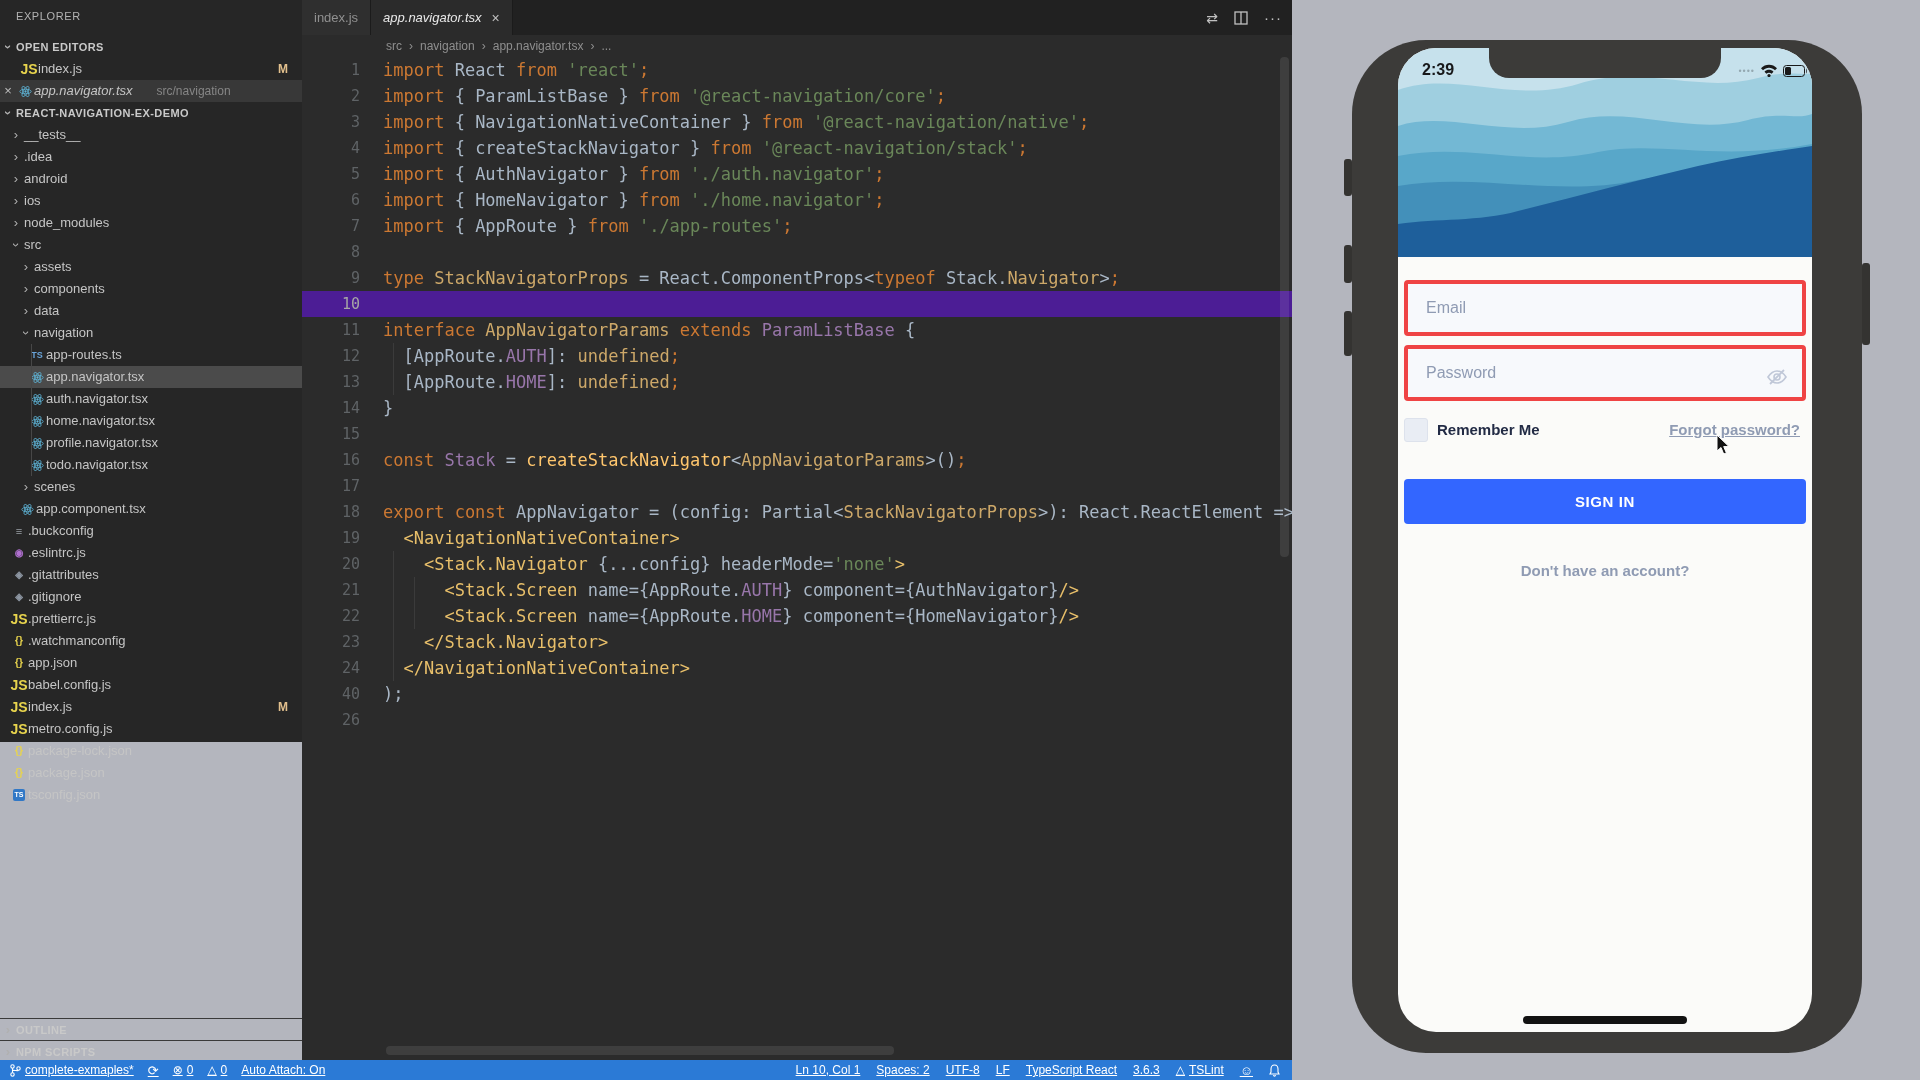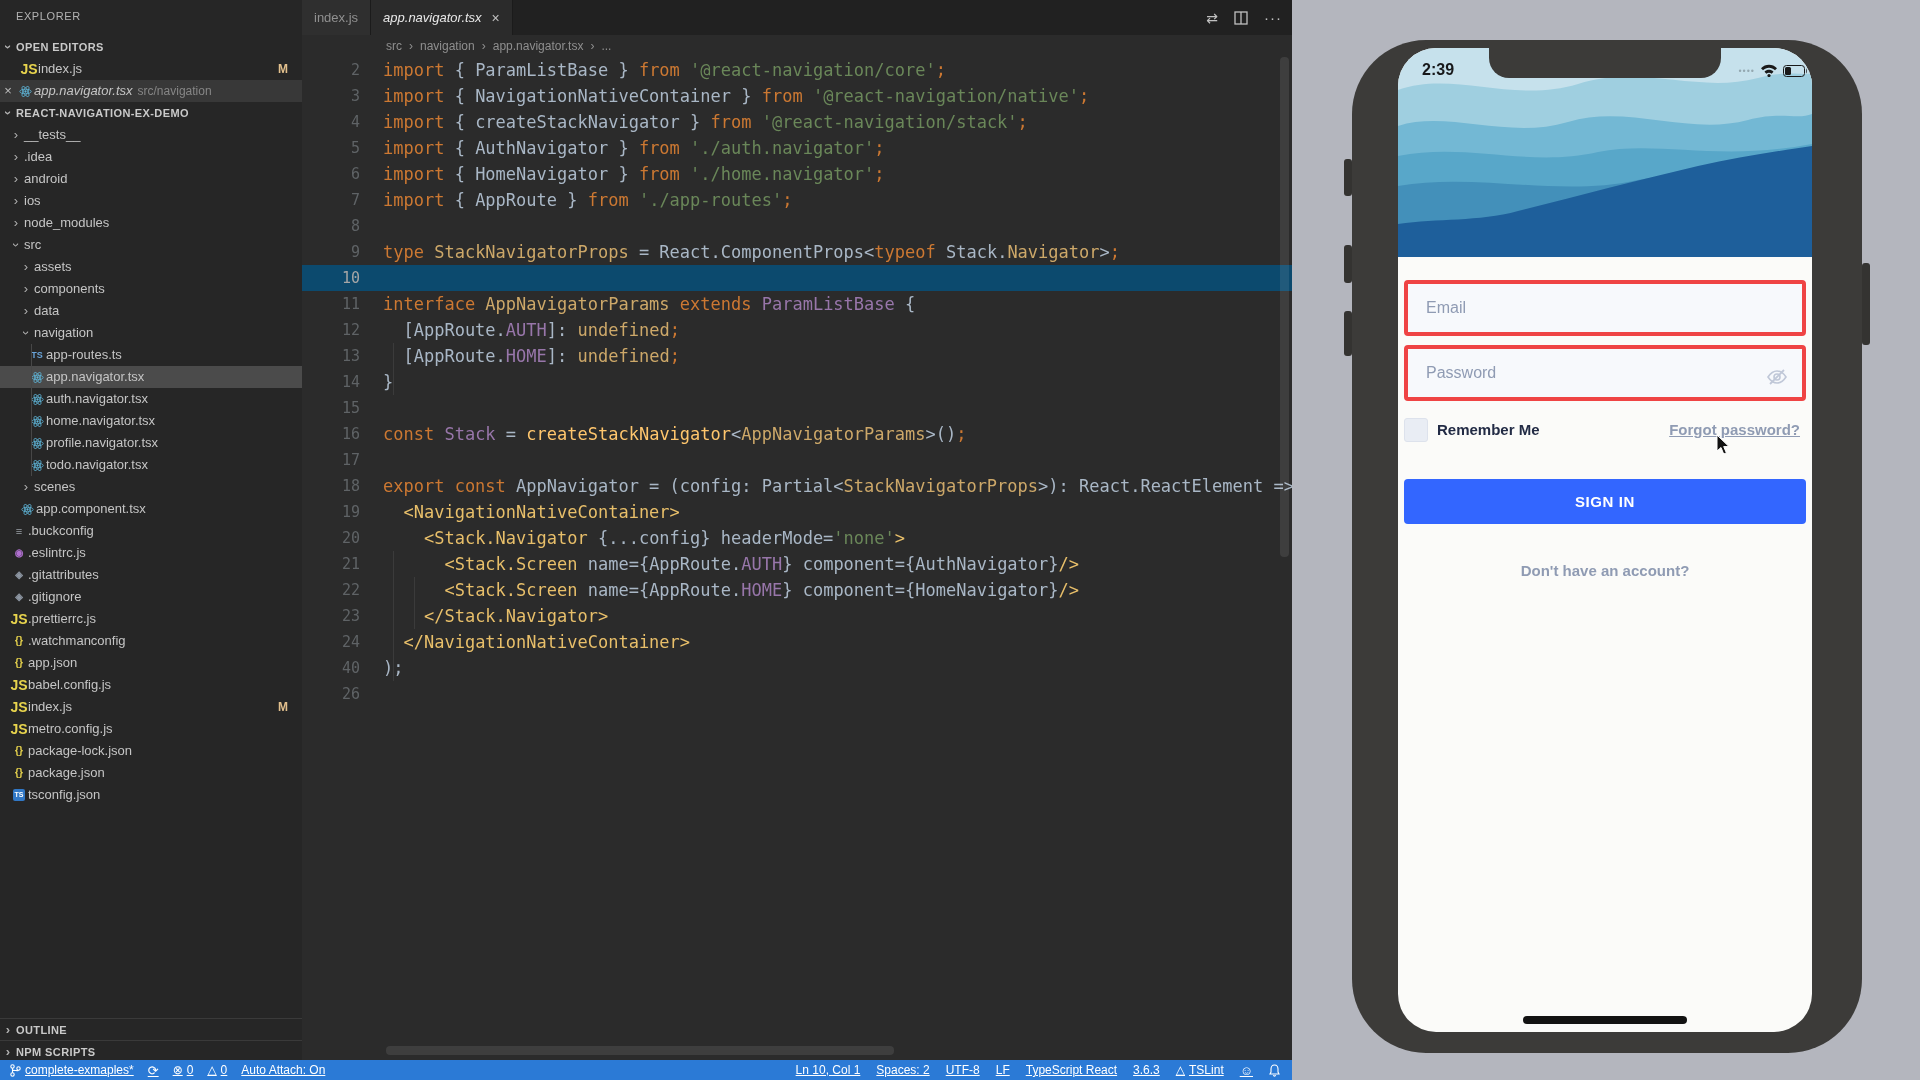--- a/index.html
+++ b/index.html
@@ -1,31 +1,31 @@
 <!DOCTYPE html>
 <html><head>
 <meta charset="utf-8">
 <style>
   html,body{margin:0;padding:0;width:1920px;height:1080px;overflow:hidden;background:#b4b6be;
     font-family:"Liberation Sans",sans-serif;-webkit-font-smoothing:antialiased;}
   .abs{position:absolute;}
   
-  #sidebar{left:0;top:0;width:302px;height:1060px;background:#262626;color:#bbb;font-size:13px;}
+  #sidebar{left:0;top:0;width:302px;height:742px;background:#262626;color:#bbb;font-size:13px;}
   #sidebar .pane-title{padding:10px 0 0 16px;font-size:11px;letter-spacing:.6px;color:#b3b3b3;height:26px;}
   .sec-header{height:22px;line-height:22px;font-weight:bold;font-size:11px;color:#c9c9c9;letter-spacing:.4px;
     display:flex;align-items:center;cursor:pointer;}
   .chev{display:inline-block;width:16px;text-align:center;color:#b0b0b0;font-size:13px;transform:none;}
   .chev.down{transform:rotate(90deg);}
   .row{height:22px;line-height:22px;display:flex;align-items:center;white-space:nowrap;cursor:pointer;position:relative;}
   .row.selected{background:#4b4b4b;}
   .row.opened-active{background:#383838;}
   .row .ficon{width:18px;display:inline-flex;justify-content:center;align-items:center;font-weight:bold;flex:0 0 18px;}
   .row .label{color:#c5c5c5;}
   .row .label.ital{font-style:italic;}
-  .row .dimpath{color:#868686;margin-left:5px;font-size:12px;}
+  .row .dimpath{color:#868686;margin-left:24px;font-size:12px;}
   .badge-m{position:absolute;right:14px;color:#e2c08d;font-size:12px;font-weight:bold;}
   .closex{width:16px;text-align:center;color:#bdbdbd;flex:0 0 16px;}
   .icon-js{color:#e8d44d;font-size:14px;}
   .icon-ts{color:#69a3d8;font-size:9px;}
   .icon-braces{color:#e8d44d;font-size:10px;}
   .icon-buck{color:#9aa0a6;font-size:11px;}
   .icon-eslint{color:#b070d0;font-size:10px;}
   .icon-git{color:#8d96a2;font-size:10px;}
   .icon-tsconfig{background:#3178c6;color:#fff;font-size:7px;width:12px;height:12px;line-height:12px;
      text-align:center;border-radius:2px;display:inline-block;}
@@ -42,21 +42,21 @@
   .tab.active .tab-label{font-style:italic;}
   .tab .tclose{margin-left:10px;color:#c0c0c0;font-size:14px;}
   #tab-actions{position:absolute;right:10px;top:0;height:35px;display:flex;align-items:center;gap:16px;color:#c0c0c0;}
   #breadcrumb{position:absolute;left:84px;top:35px;height:22px;display:flex;align-items:center;
      font-size:12px;color:#8f8f8f;gap:7px;}
   #code{position:absolute;left:0;top:57px;width:990px;}
   .code-line{height:26px;line-height:26px;white-space:pre;font-family:"DejaVu Sans Mono",monospace;font-size:17px;}
   .code-line .ln{display:inline-block;width:58px;text-align:right;color:#5f6366;font-size:15px;
      font-family:"DejaVu Sans Mono",monospace;vertical-align:top;}
   .code-line .lc{margin-left:23px;}
-  .code-line.current{background:#0c4a6e;}
+  .code-line.current{background:#4c1d95;}
   .code-line.current .ln{color:#a6a6a6;}
   .iguide{position:absolute;width:1px;background:rgba(255,255,255,.08);}
   #vscroll{position:absolute;right:3px;top:57px;width:9px;height:500px;background:rgba(255,255,255,.09);border-radius:4px;}
   #hscroll{position:absolute;left:84px;top:1046px;width:508px;height:9px;background:rgba(255,255,255,.09);border-radius:4px;}
   
   #statusbar{left:0;top:1060px;width:1292px;height:20px;background:#2b7ad6;color:#fff;
      display:flex;align-items:center;font-size:12px;text-decoration:underline;}
   #status-left{display:flex;align-items:center;gap:14px;padding-left:10px;flex:1;}
   #status-right{display:flex;align-items:center;gap:16px;padding-right:12px;}
   .sitem{display:flex;align-items:center;gap:4px;cursor:pointer;white-space:nowrap;}
@@ -397,20 +397,21 @@
   <div id="breadcrumb">
       <span>src</span>
       <span>›</span>
       <span>navigation</span>
       <span>›</span>
       <span>app.navigator.tsx</span>
       <span>›</span>
       <span>...</span>
     </div>
   <div id="code">
+      <div class="code-line"><span class="ln">1</span><span class="lc"><span style="color: rgb(204, 120, 50);">import </span><span style="color: rgb(169, 183, 198);">React </span><span style="color: rgb(204, 120, 50);">from </span><span style="color: rgb(106, 135, 89);">'react'</span><span style="color: rgb(204, 120, 50);">;</span></span></div>
       <div class="code-line"><span class="ln">2</span><span class="lc"><span style="color: rgb(204, 120, 50);">import </span><span style="color: rgb(169, 183, 198);">{ ParamListBase } </span><span style="color: rgb(204, 120, 50);">from </span><span style="color: rgb(106, 135, 89);">'@react-navigation/core'</span><span style="color: rgb(204, 120, 50);">;</span></span></div>
       <div class="code-line"><span class="ln">3</span><span class="lc"><span style="color: rgb(204, 120, 50);">import </span><span style="color: rgb(169, 183, 198);">{ NavigationNativeContainer } </span><span style="color: rgb(204, 120, 50);">from </span><span style="color: rgb(106, 135, 89);">'@react-navigation/native'</span><span style="color: rgb(204, 120, 50);">;</span></span></div>
       <div class="code-line"><span class="ln">4</span><span class="lc"><span style="color: rgb(204, 120, 50);">import </span><span style="color: rgb(169, 183, 198);">{ createStackNavigator } </span><span style="color: rgb(204, 120, 50);">from </span><span style="color: rgb(106, 135, 89);">'@react-navigation/stack'</span><span style="color: rgb(204, 120, 50);">;</span></span></div>
       <div class="code-line"><span class="ln">5</span><span class="lc"><span style="color: rgb(204, 120, 50);">import </span><span style="color: rgb(169, 183, 198);">{ AuthNavigator } </span><span style="color: rgb(204, 120, 50);">from </span><span style="color: rgb(106, 135, 89);">'./auth.navigator'</span><span style="color: rgb(204, 120, 50);">;</span></span></div>
       <div class="code-line"><span class="ln">6</span><span class="lc"><span style="color: rgb(204, 120, 50);">import </span><span style="color: rgb(169, 183, 198);">{ HomeNavigator } </span><span style="color: rgb(204, 120, 50);">from </span><span style="color: rgb(106, 135, 89);">'./home.navigator'</span><span style="color: rgb(204, 120, 50);">;</span></span></div>
       <div class="code-line"><span class="ln">7</span><span class="lc"><span style="color: rgb(204, 120, 50);">import </span><span style="color: rgb(169, 183, 198);">{ AppRoute } </span><span style="color: rgb(204, 120, 50);">from </span><span style="color: rgb(106, 135, 89);">'./app-routes'</span><span style="color: rgb(204, 120, 50);">;</span></span></div>
       <div class="code-line"><span class="ln">8</span><span class="lc"></span></div>
       <div class="code-line"><span class="ln">9</span><span class="lc"><span style="color: rgb(204, 120, 50);">type </span><span style="color: rgb(205, 168, 105);">StackNavigatorProps </span><span style="color: rgb(169, 183, 198);">= React.ComponentProps&lt;</span><span style="color: rgb(204, 120, 50);">typeof </span><span style="color: rgb(169, 183, 198);">Stack.</span><span style="color: rgb(205, 168, 105);">Navigator</span><span style="color: rgb(169, 183, 198);">&gt;</span><span style="color: rgb(204, 120, 50);">;</span></span></div>
       <div class="code-line current"><span class="ln">10</span><span class="lc"></span></div>
       <div class="code-line"><span class="ln">11</span><span class="lc"><span style="color: rgb(204, 120, 50);">interface </span><span style="color: rgb(205, 168, 105);">AppNavigatorParams </span><span style="color: rgb(204, 120, 50);">extends </span><span style="color: rgb(152, 118, 170);">ParamListBase </span><span style="color: rgb(169, 183, 198);">{</span></span></div>

